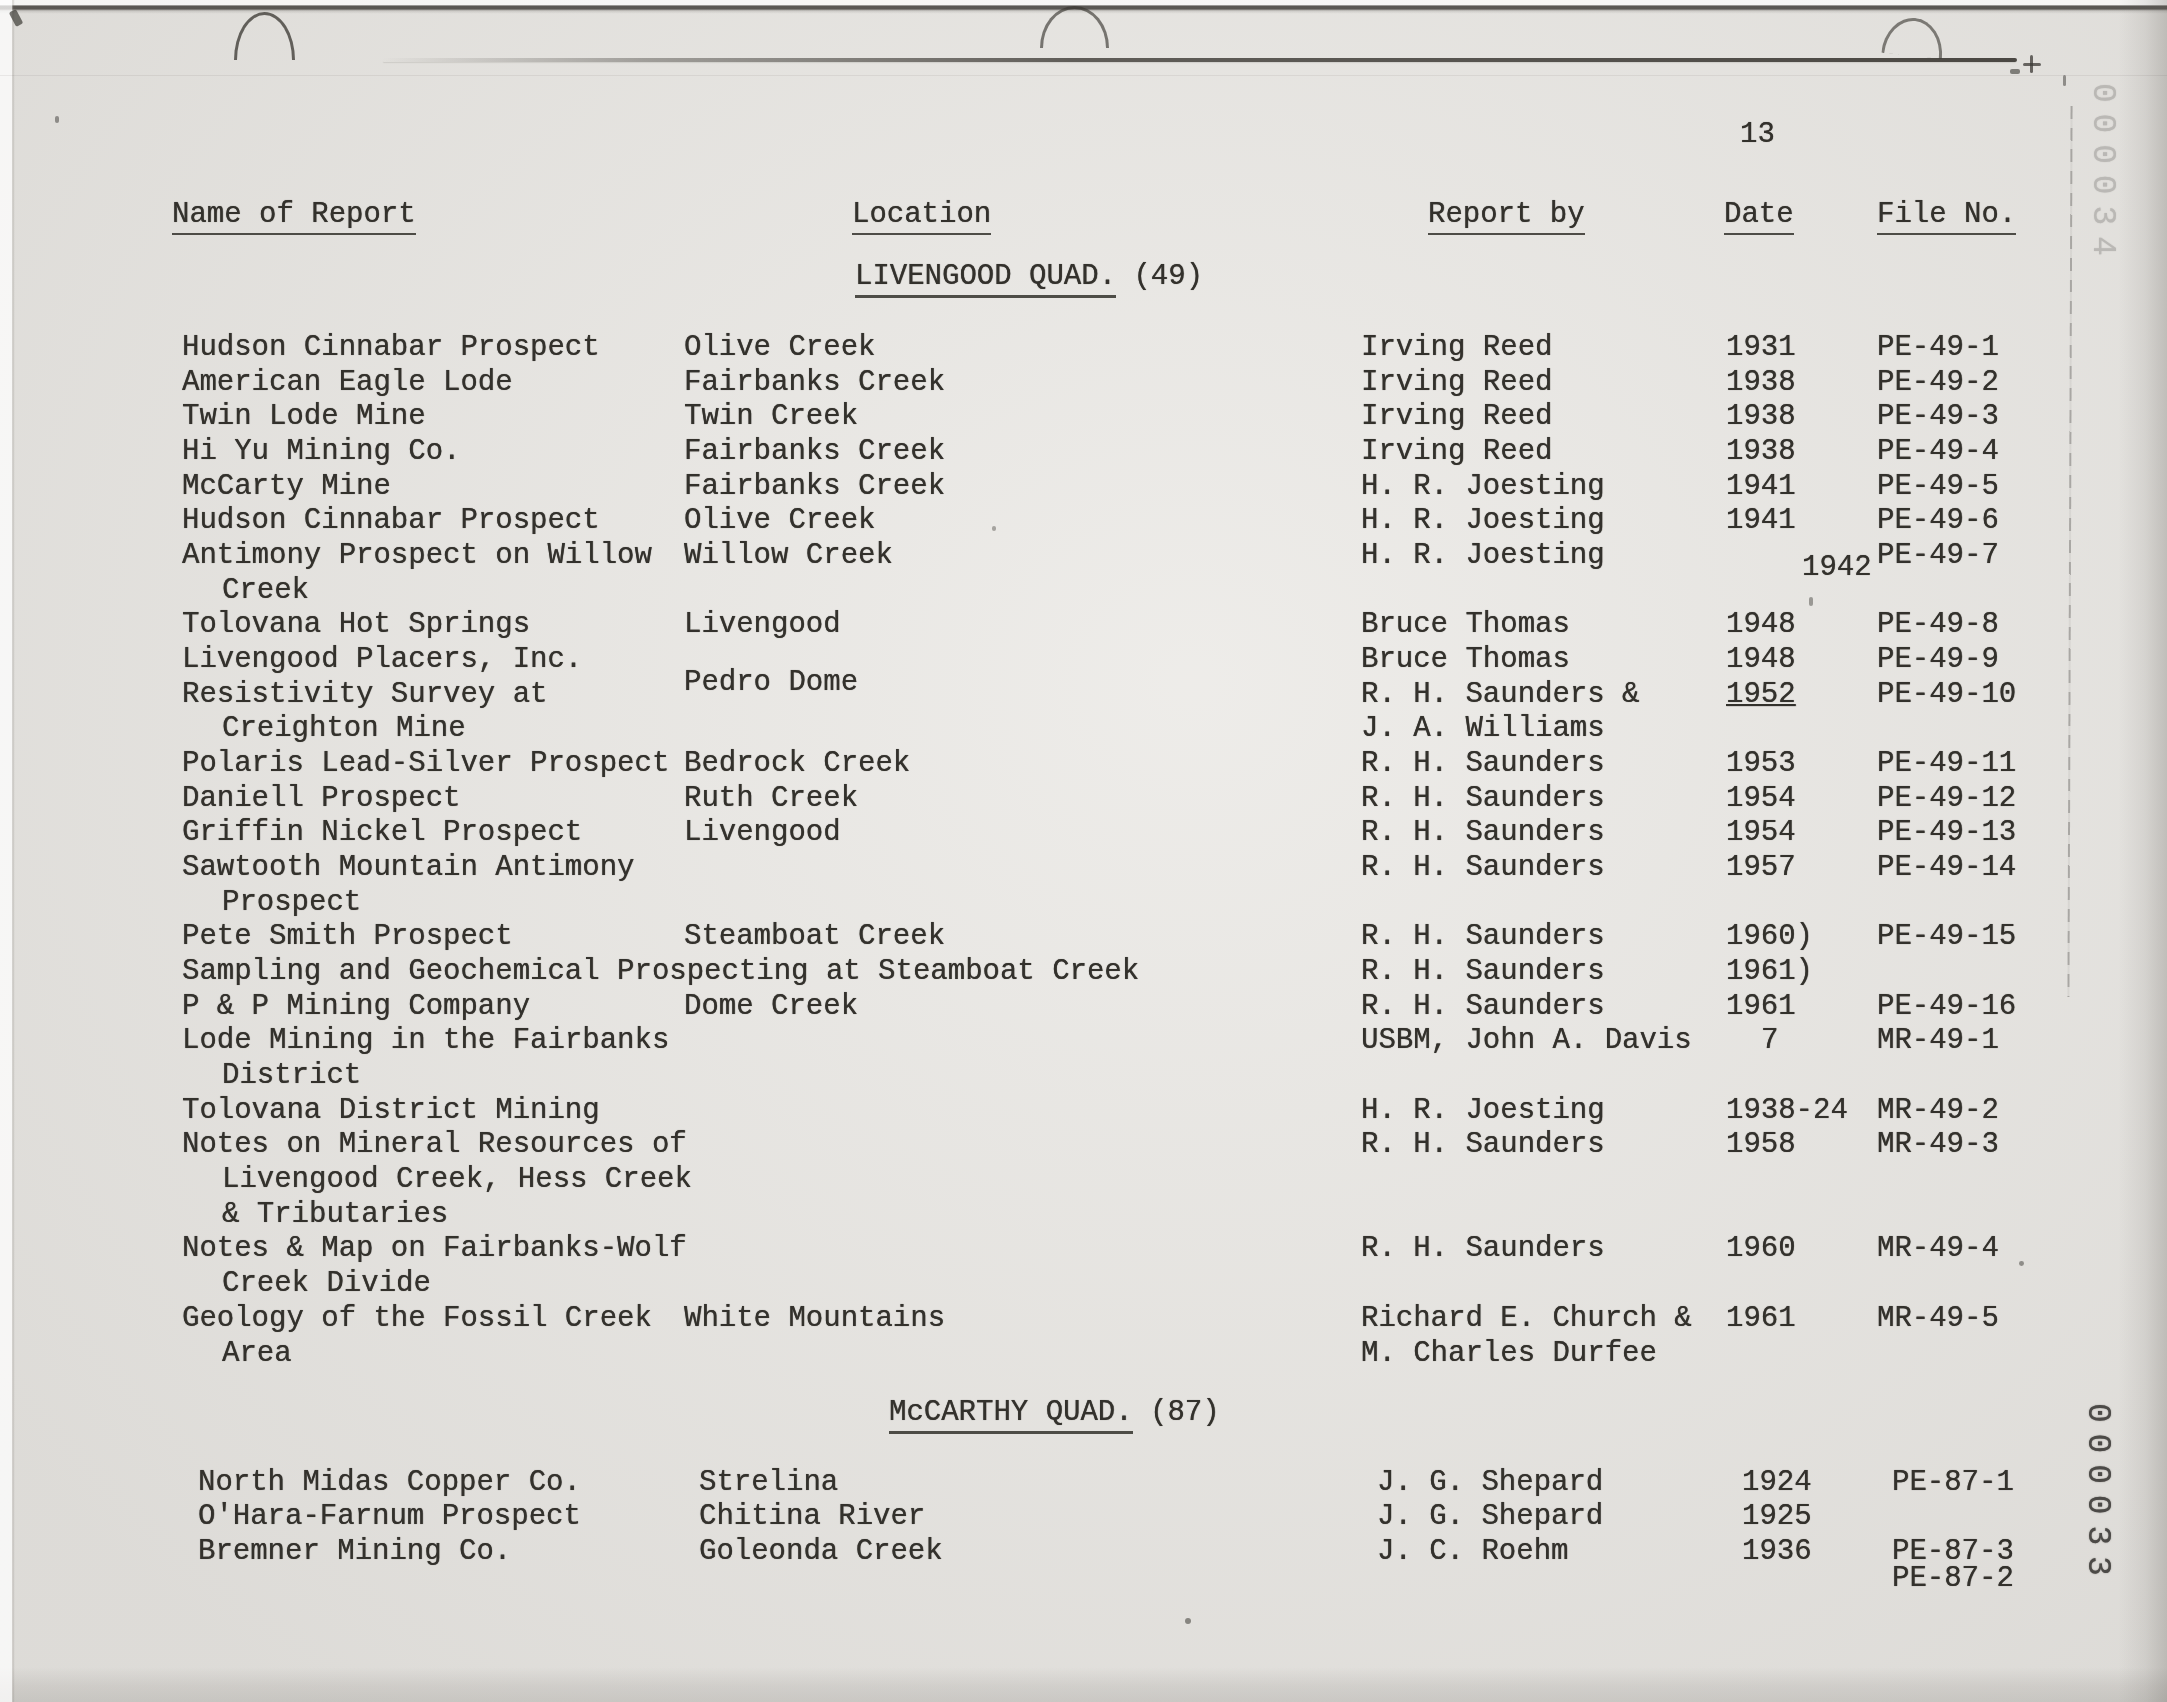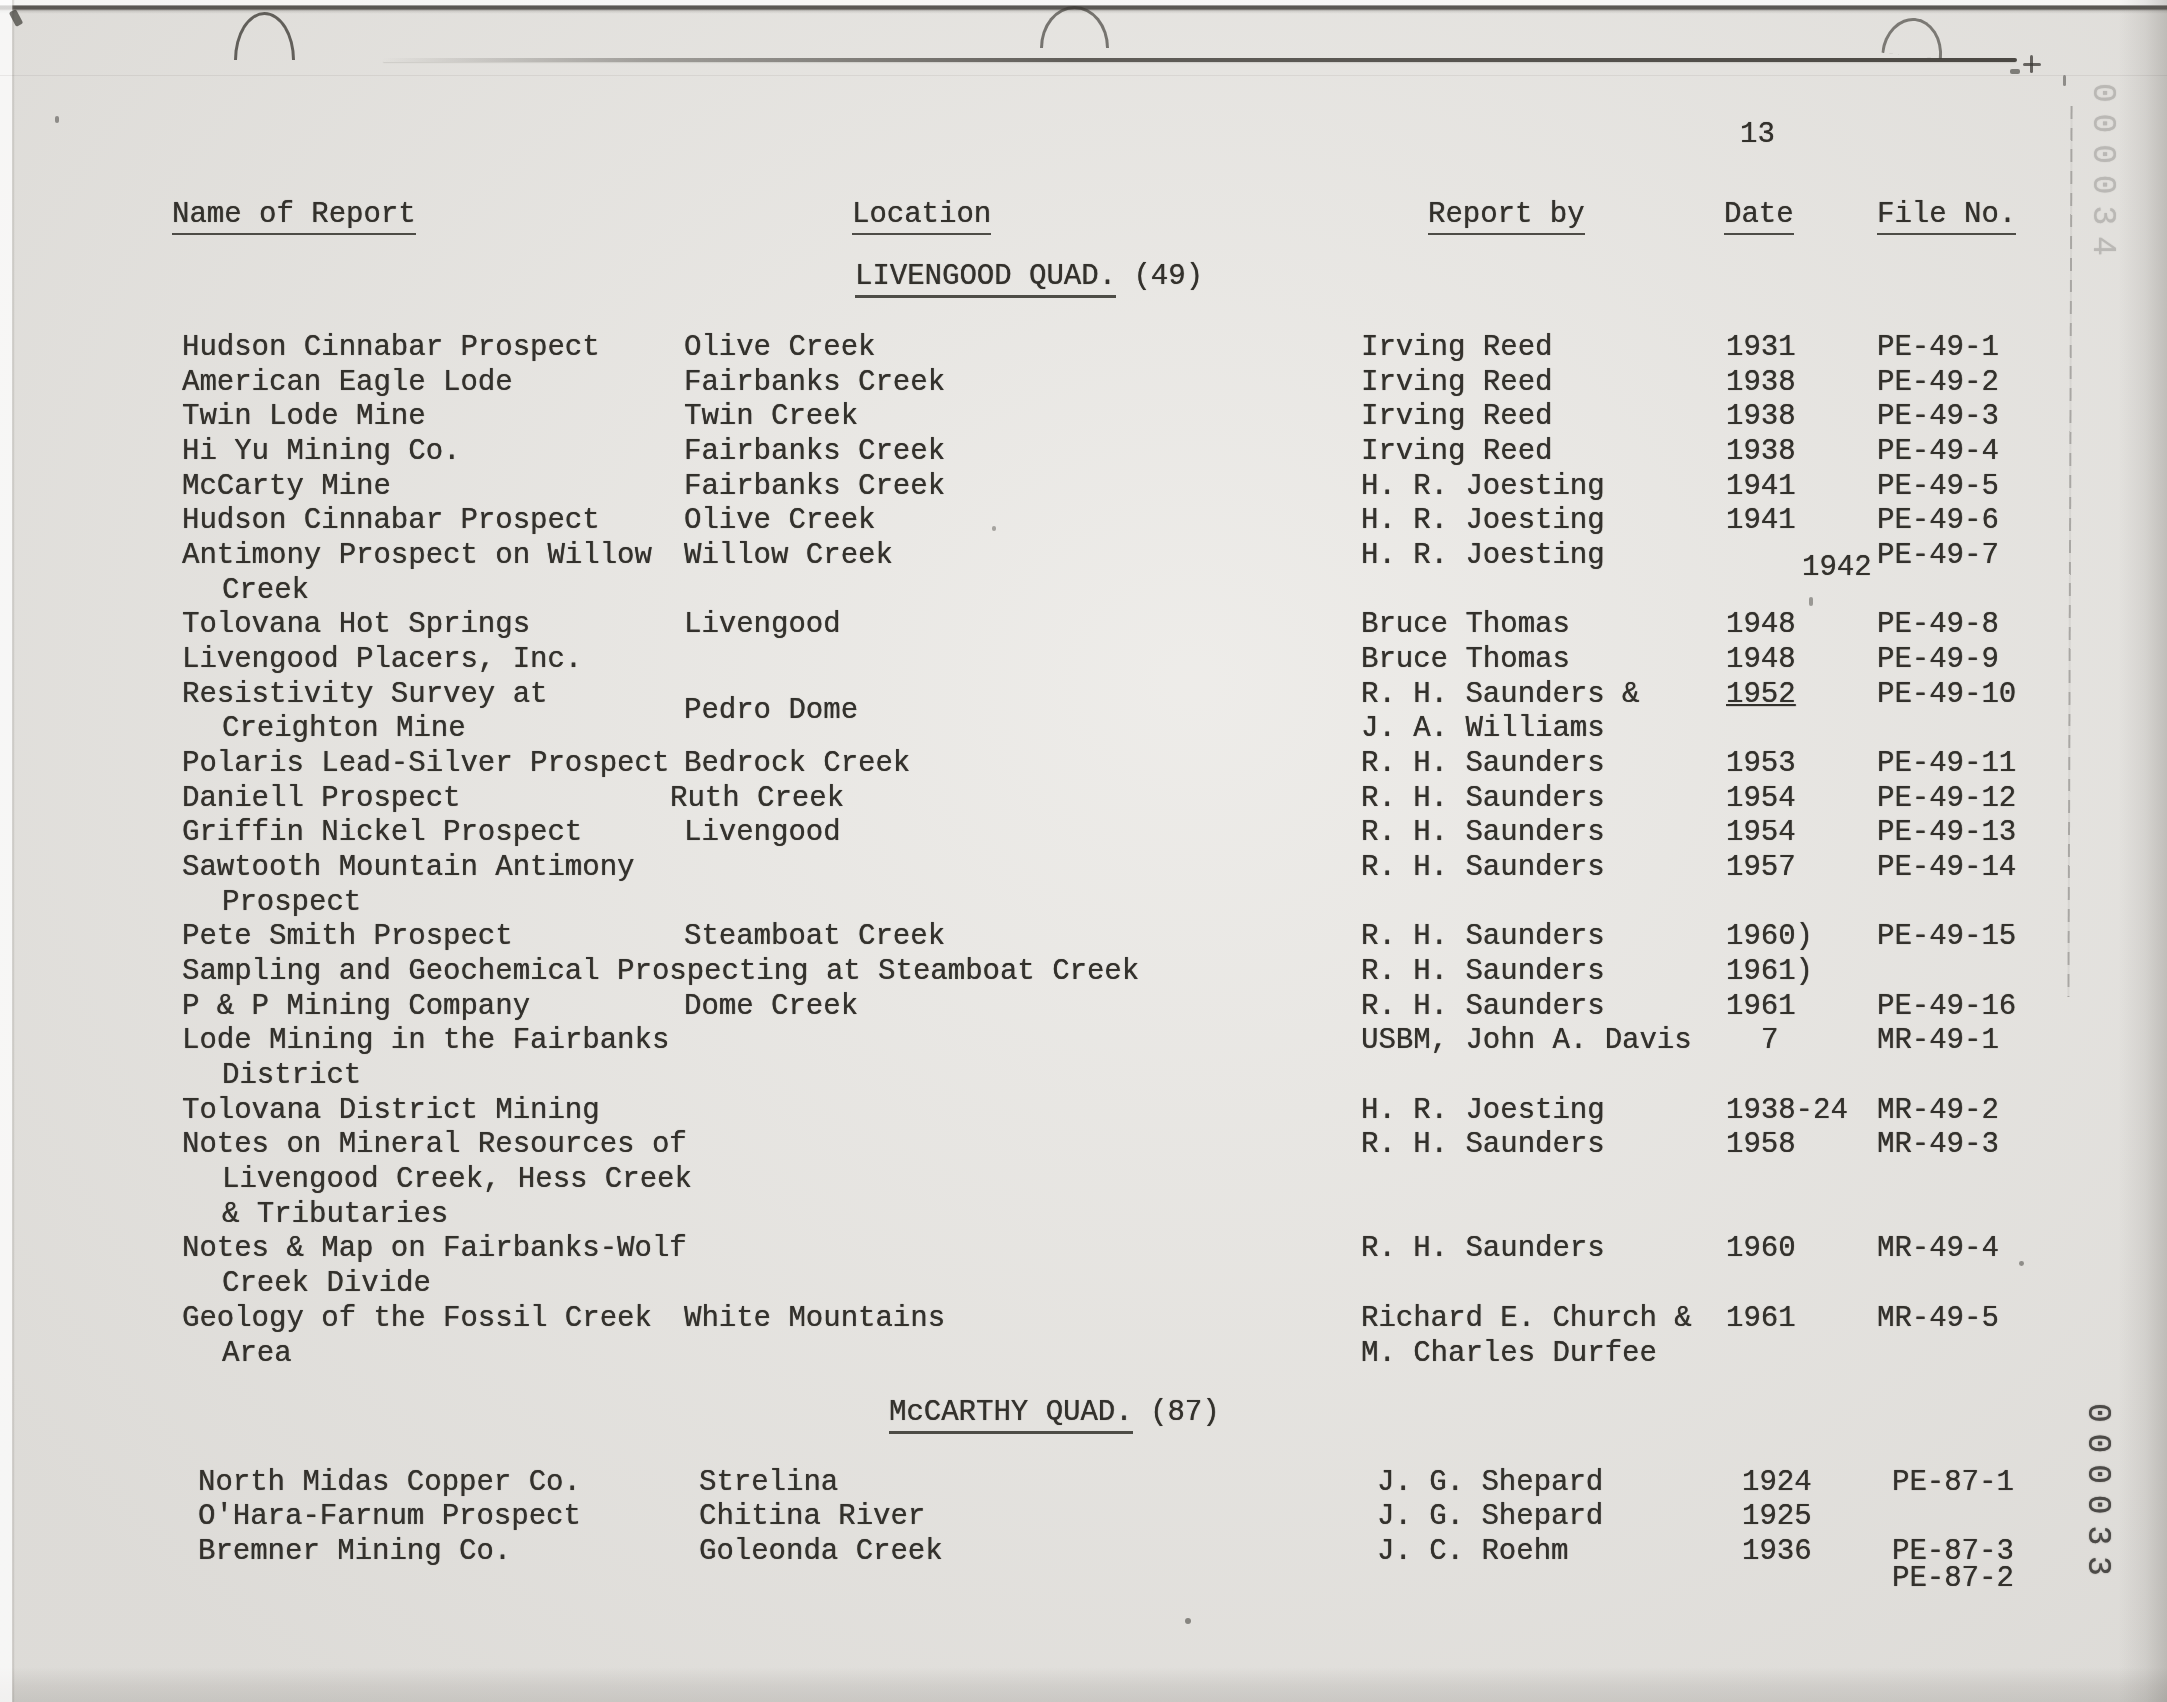--- a/index.html
+++ b/index.html
@@ -109,32 +109,32 @@
       <div class="tline" style="left: 684px; top: 610px;">Livengood</div>
       <div class="tline" style="left: 1361px; top: 610px;">Bruce Thomas</div>
       <div class="tline" style="left: 1726px; top: 610px;">1948</div>
       <div class="tline" style="left: 1877px; top: 610px;">PE-49-8</div>
       <div class="tline" style="left: 182px; top: 645px;">Livengood Placers, Inc.</div>
       <div class="tline" style="left: 1361px; top: 645px;">Bruce Thomas</div>
       <div class="tline" style="left: 1726px; top: 645px;">1948</div>
       <div class="tline" style="left: 1877px; top: 645px;">PE-49-9</div>
       <div class="tline" style="left: 182px; top: 680px;">Resistivity Survey at</div>
       <div class="tline" style="left: 222px; top: 714px;">Creighton Mine</div>
-      <div class="tline" style="left: 684px; top: 696px;">Pedro Dome</div>
+      <div class="tline" style="left: 684px; top: 668px;">Pedro Dome</div>
       <div class="tline" style="left: 1361px; top: 680px;">R. H. Saunders &amp;</div>
       <div class="tline" style="left: 1361px; top: 714px;">J. A. Williams</div>
       <div class="tline" style="left: 1726px; top: 680px; text-decoration: underline;">1952</div>
       <div class="tline" style="left: 1877px; top: 680px;">PE-49-10</div>
       <div class="tline" style="left: 182px; top: 749px;">Polaris Lead-Silver Prospect</div>
       <div class="tline" style="left: 684px; top: 749px;">Bedrock Creek</div>
       <div class="tline" style="left: 1361px; top: 749px;">R. H. Saunders</div>
       <div class="tline" style="left: 1726px; top: 749px;">1953</div>
       <div class="tline" style="left: 1877px; top: 749px;">PE-49-11</div>
       <div class="tline" style="left: 182px; top: 784px;">Daniell Prospect</div>
-      <div class="tline" style="left: 670px; top: 784px; text-align: right;">Ruth Creek</div>
+      <div class="tline" style="left: 684px; top: 784px; text-align: right;">Ruth Creek</div>
       <div class="tline" style="left: 1361px; top: 784px;">R. H. Saunders</div>
       <div class="tline" style="left: 1726px; top: 784px;">1954</div>
       <div class="tline" style="left: 1877px; top: 784px;">PE-49-12</div>
       <div class="tline" style="left: 182px; top: 818px;">Griffin Nickel Prospect</div>
       <div class="tline" style="left: 684px; top: 818px;">Livengood</div>
       <div class="tline" style="left: 1361px; top: 818px;">R. H. Saunders</div>
       <div class="tline" style="left: 1726px; top: 818px;">1954</div>
       <div class="tline" style="left: 1877px; top: 818px;">PE-49-13</div>
       <div class="tline" style="left: 182px; top: 853px;">Sawtooth Mountain Antimony</div>
       <div class="tline" style="left: 222px; top: 888px;">Prospect</div>

